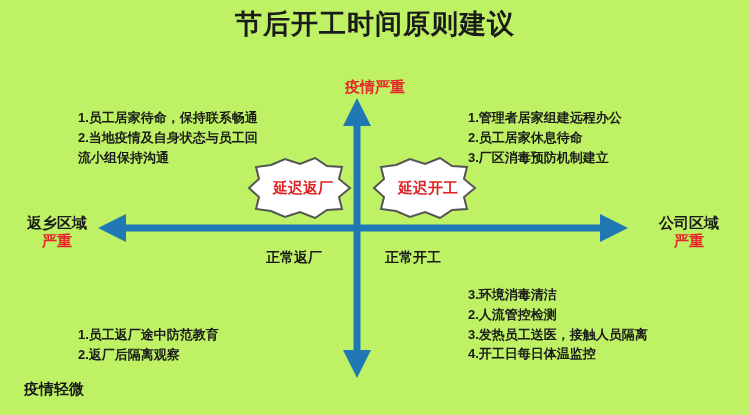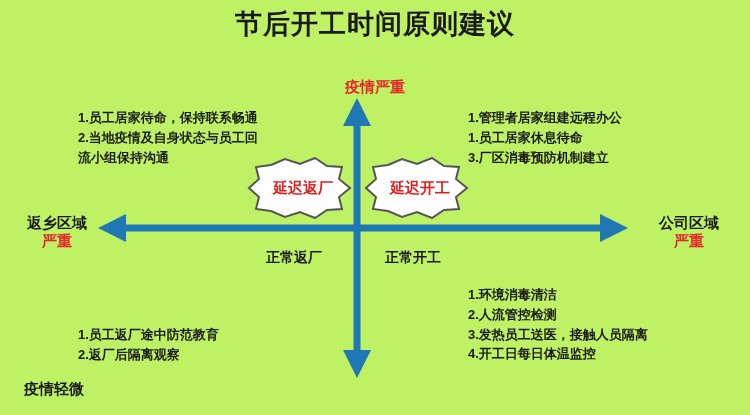--- a/index.html
+++ b/index.html
@@ -101,21 +101,21 @@
   }
   #inner-left  { top: 249px; left: 266px; }
   #inner-right { top: 249px; left: 385px; }
   
   .badge {
     position: absolute;
     width: 112px;
     height: 62px;
   }
   #badge-left  { top: 157px; left: 247px; }
-  #badge-right { top: 157px; left: 364px; }
+  #badge-right { top: 157px; left: 372px; }
   .badge svg { display: block; width: 112px; height: 62px; }
   .badge-text {
     position: absolute;
     top: 0;
     left: 0;
     width: 112px;
     height: 62px;
     display: flex;
     align-items: center;
     justify-content: center;
@@ -166,31 +166,31 @@
   <div id="inner-right" class="inner-label">正常开工</div>
 
   <div id="quad-tl" class="quad">
     <div>1.员工居家待命，保持联系畅通</div>
     <div>2.当地疫情及自身状态与员工回</div>
     <div>流小组保持沟通</div>
   </div>
 
   <div id="quad-tr" class="quad">
     <div>1.管理者居家组建远程办公</div>
-    <div>1.员工居家休息待命</div>
+    <div>2.员工居家休息待命</div>
     <div>3.厂区消毒预防机制建立</div>
   </div>
 
   <div id="quad-bl" class="quad">
     <div>1.员工返厂途中防范教育</div>
     <div>2.返厂后隔离观察</div>
   </div>
 
   <div id="quad-br" class="quad">
-    <div>1.环境消毒清洁</div>
+    <div>3.环境消毒清洁</div>
     <div>2.人流管控检测</div>
     <div>3.发热员工送医，接触人员隔离</div>
     <div>4.开工日每日体温监控</div>
   </div>
 
   <div id="badge-left" class="badge">
     <svg viewBox="0 0 112 62">
       <polygon points="24,8 38,2 53,7 68,1 80,9 95,10 92,22 103,31 92,40 95,52 80,53 68,61 53,55 38,60 24,54 9,52 12,40 2,31 12,22 9,10" fill="#ffffff" stroke="#555555" stroke-width="2" stroke-linejoin="miter"></polygon>
     </svg>
     <div class="badge-text">延迟返厂</div>

